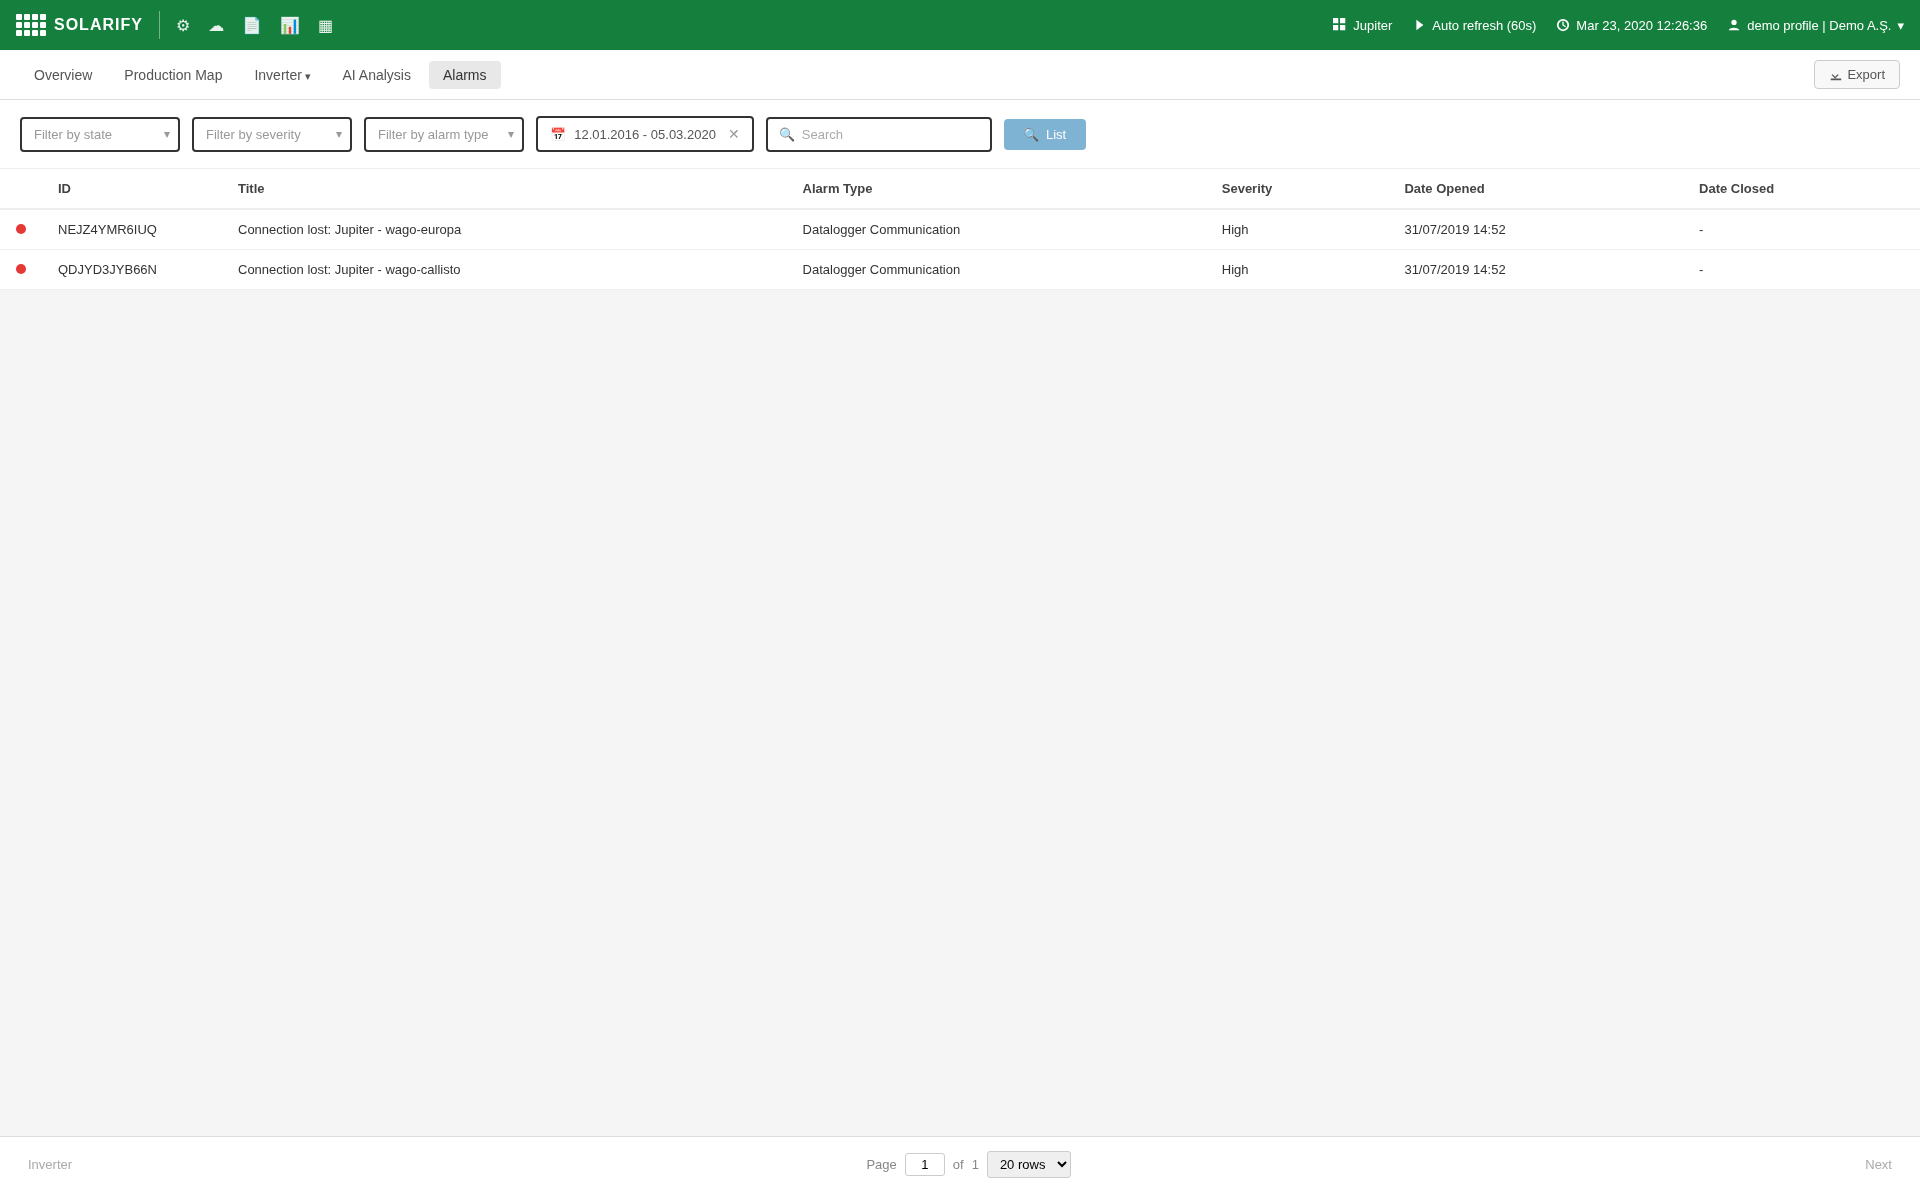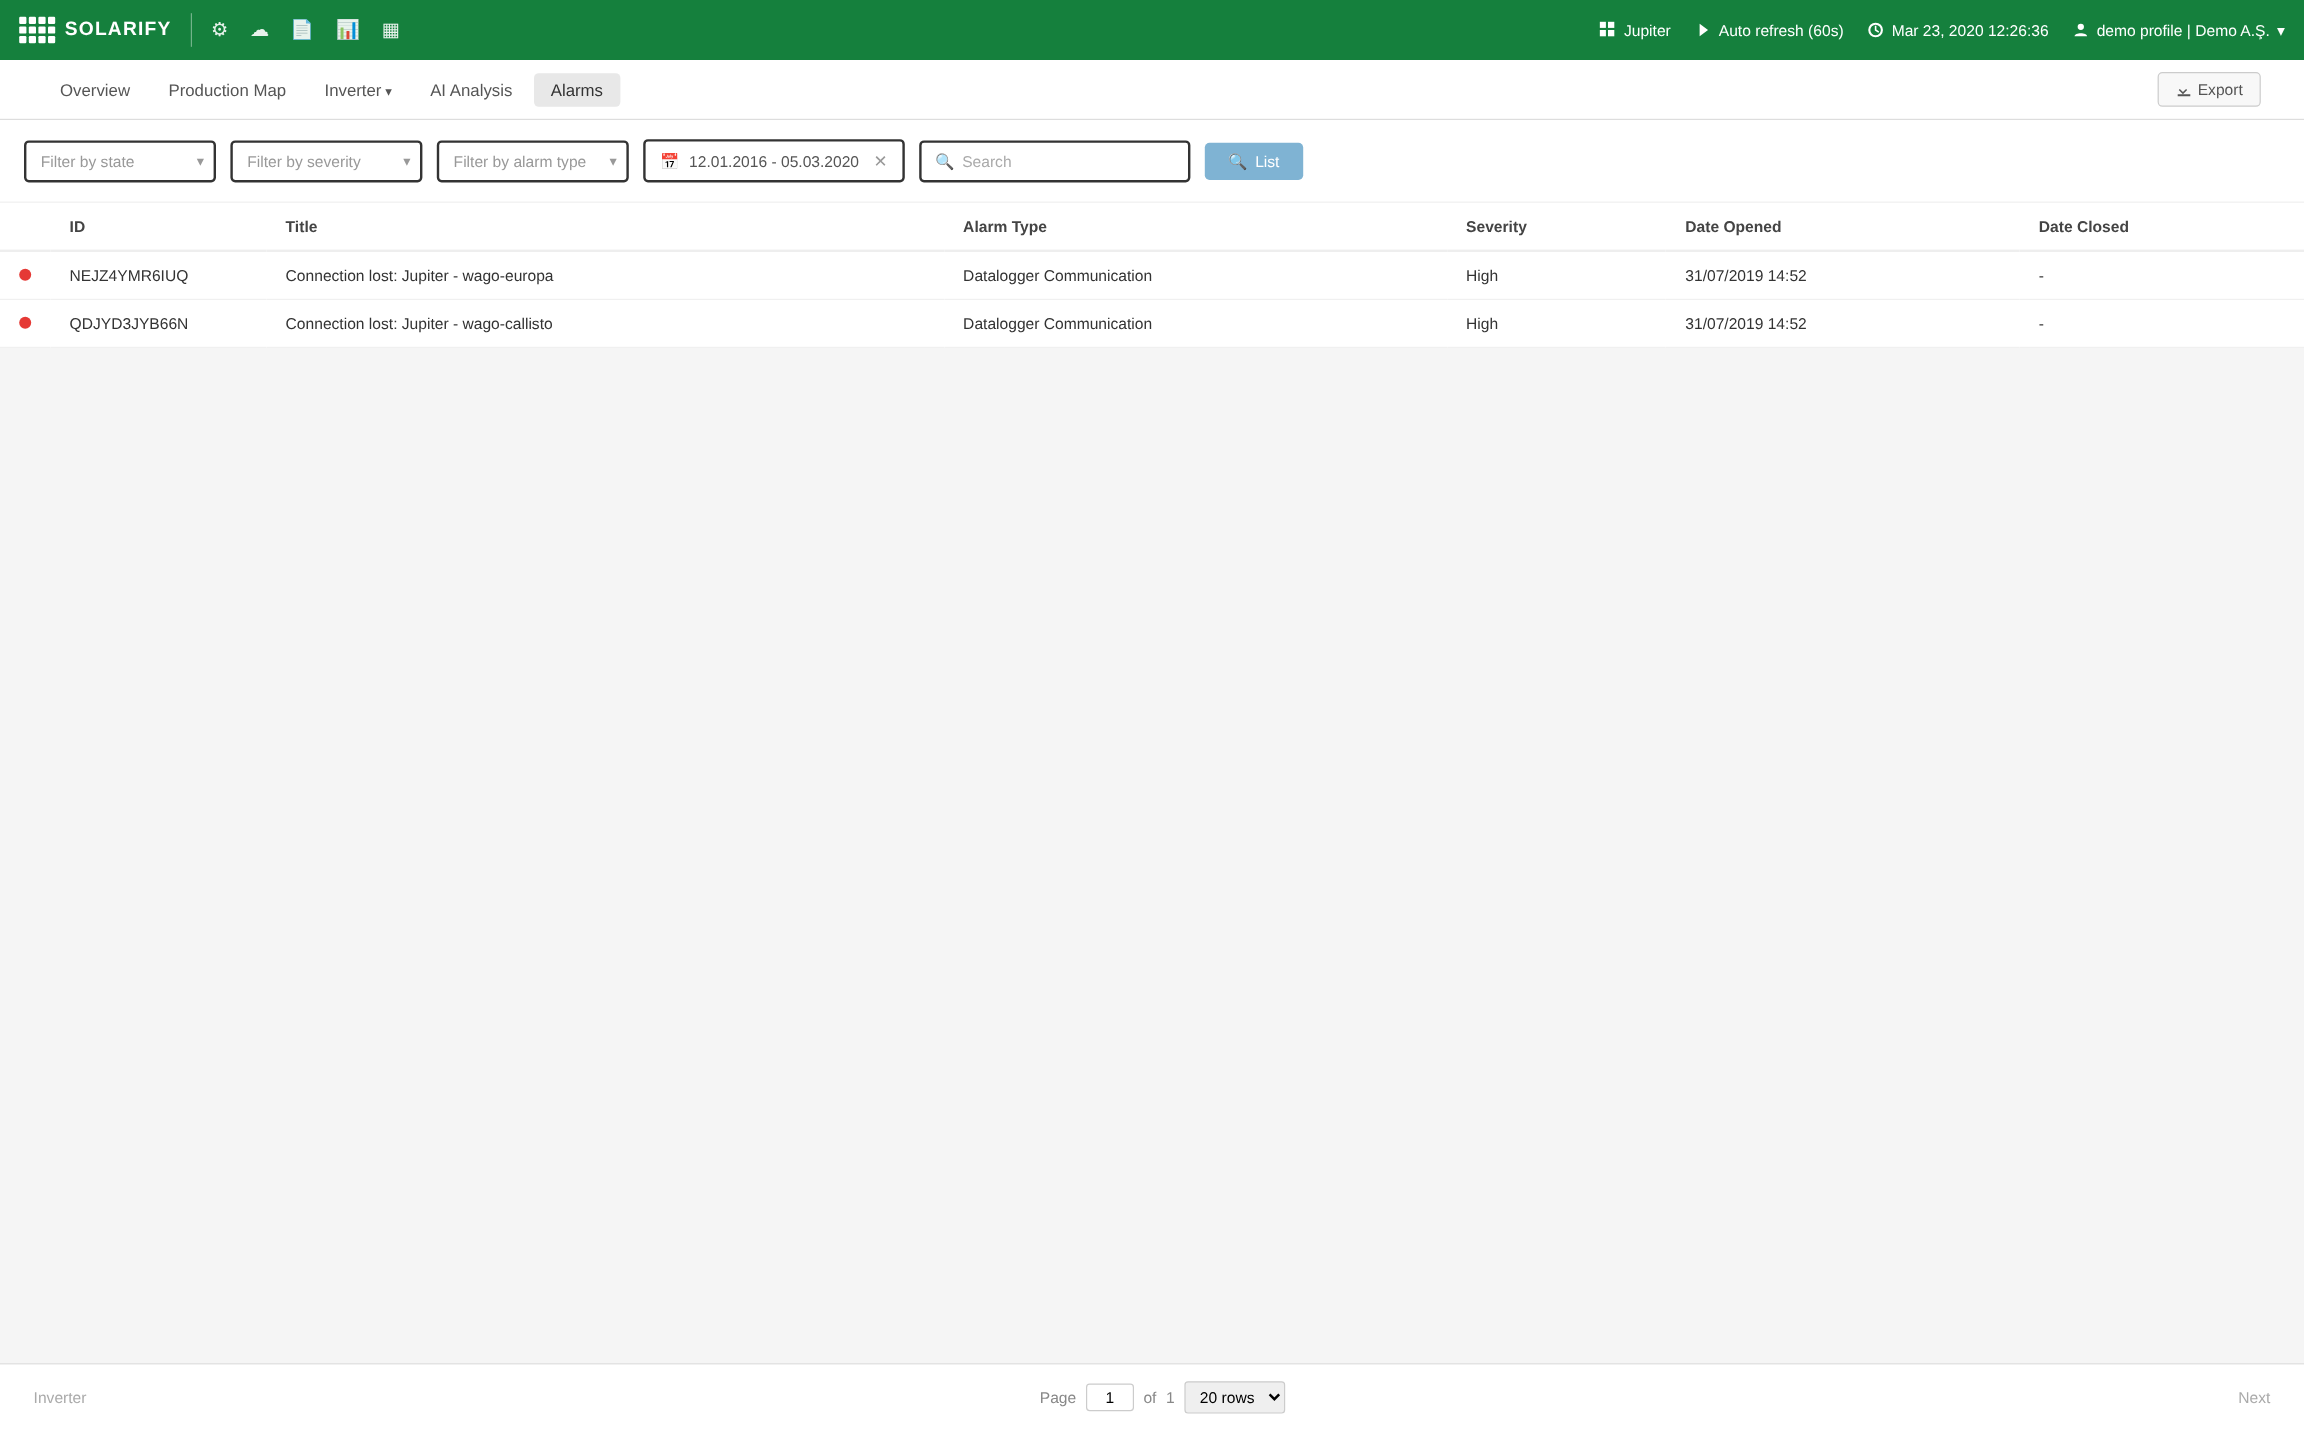--- a/index.html
+++ b/index.html
@@ -27,21 +27,21 @@
     .topbar-right { display: flex; align-items: center; gap: 20px; font-size: 13px; }
     .topbar-item { display: flex; align-items: center; gap: 6px; cursor: pointer; }
     .topbar-item svg { width: 14px; height: 14px; fill: #fff; }
 
     
     .subnav {
       background: #fff;
       border-bottom: 1px solid #ddd;
       display: flex;
       align-items: center;
-      padding: 0 36px;
+      padding: 0 20px;
       height: 50px;
       gap: 4px;
     }
     .subnav-item {
       padding: 6px 14px;
       cursor: pointer;
       color: #555;
       border-radius: 4px;
       font-size: 14px;
       text-decoration: none;

